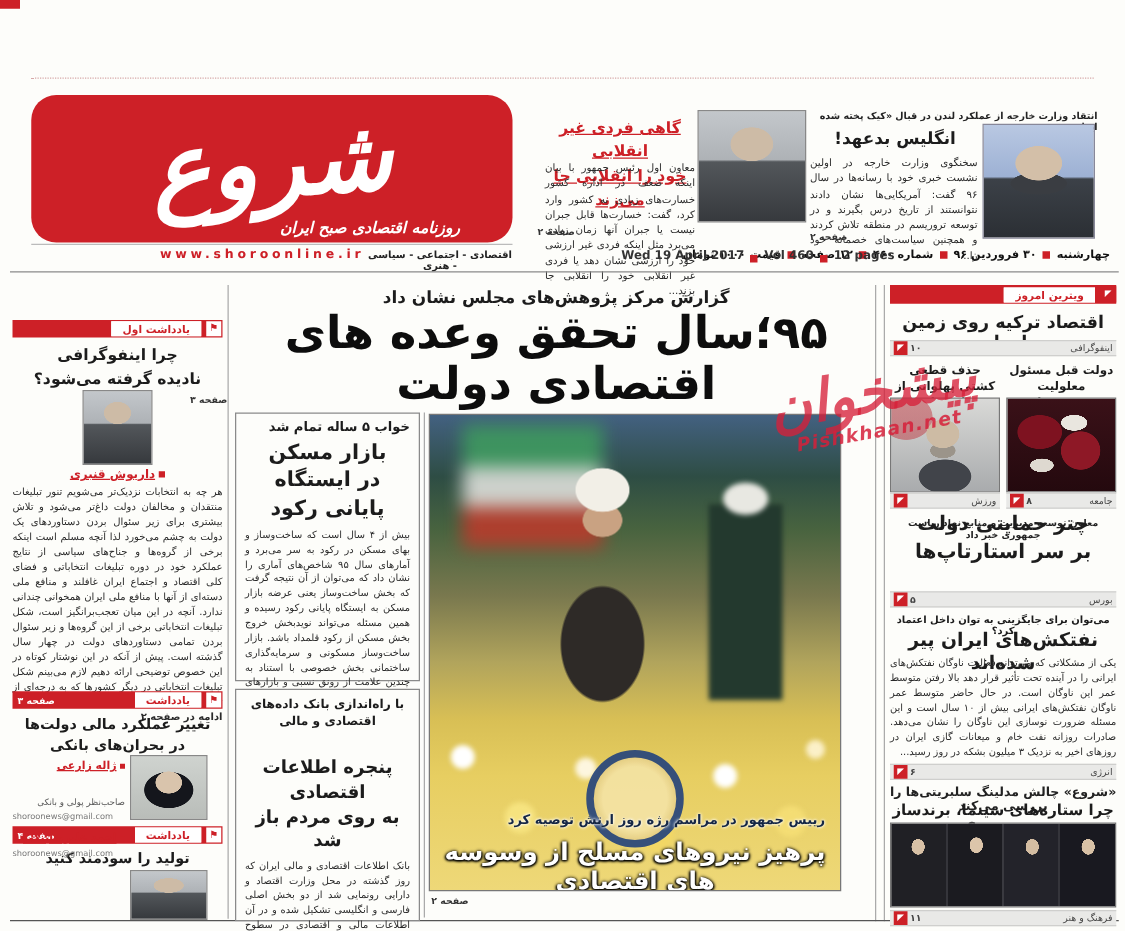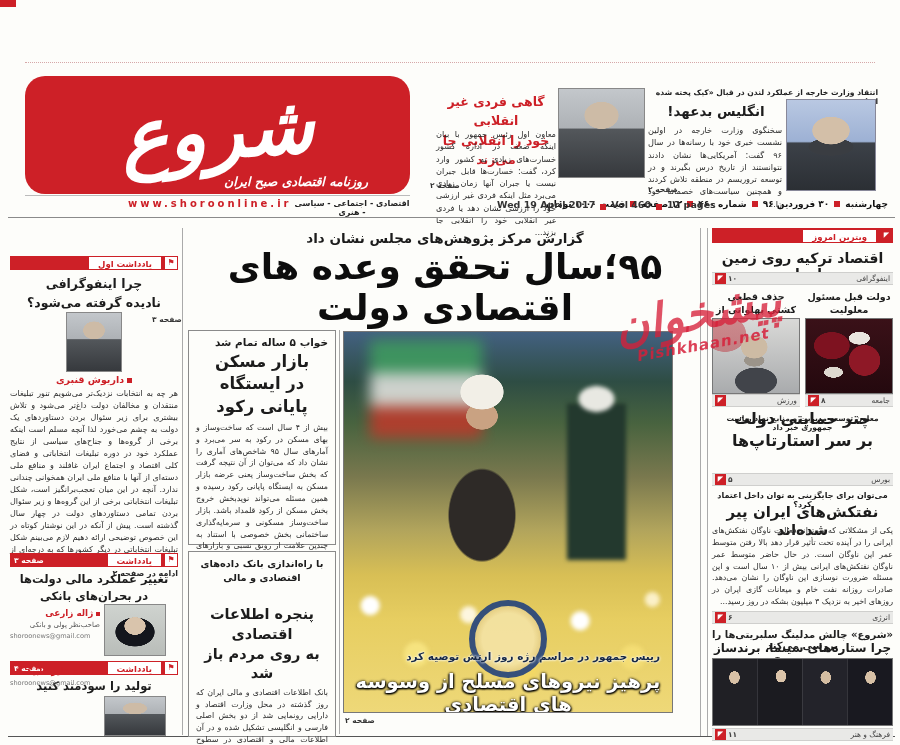--- a/index.html
+++ b/index.html
@@ -4,21 +4,21 @@
 <style>
   :root{ --red:#cd2027; }
   *{box-sizing:border-box;margin:0;padding:0;}
   body{background:#888;font-family:"DejaVu Sans",sans-serif;}
   #paper{position:relative;width:900px;height:745px;background:#fdfdfa;color:#1c1c1c;
          direction:rtl;overflow:hidden;margin:0 auto;}
   .abs{position:absolute;}
   .jus{text-align:justify;text-justify:inter-word;line-height:1.5;color:#2a2a2a;}
   .ctr{text-align:center;}
   .bold{font-weight:bold;}
-  .red{color:var(--red);}
+  .red{color:var(--red);text-decoration:underline;}
   .pageref{font-size:7.5px;font-weight:bold;color:#333;}
   .hl-v{position:absolute;width:1px;background:#aaa;}
   .hl-h{position:absolute;height:1px;background:#999;}
   .band{position:absolute;height:14px;background:var(--red);display:flex;align-items:center;}
   .band .wbox{background:#fff;border:1px solid #fff;color:var(--red);font-size:8.5px;font-weight:bold;
         padding:0 8px;height:12px;line-height:12px;margin:0 4px;}
   .band .flag{width:12px;height:12px;background:#fff;color:var(--red);font-size:8px;line-height:12px;
         text-align:center;margin-right:1px;}
   .band .bref{color:#fff;font-size:7.5px;font-weight:bold;margin-right:auto;margin-left:4px;}
   .lblrow{position:absolute;height:13px;background:#e9e9e7;border-top:1px solid #cfcfcd;border-bottom:1px solid #cfcfcd;
@@ -184,21 +184,21 @@
     <span>تغییر عملکرد مالی دولت‌ها</span><br>
     <span>در بحران‌های بانکی</span>
   </div>
   <div class="abs" style="left:104px;top:604px;width:62px;height:52px;border:1px solid #888;
           background:radial-gradient(ellipse 30% 30% at 50% 42%, #d9c4ac 0 58%, rgba(0,0,0,0) 60%),
                      radial-gradient(ellipse 52% 46% at 50% 54%, #14161c 0 62%, rgba(0,0,0,0) 64%),
                      linear-gradient(180deg,#cfd3cf 0%,#b9bdb9 100%);"></div>
   <div class="abs" style="left:10px;top:608px;width:90px;">
     <div style="font-size:8.8px;"><span class="sq" style="width:4px;height:4px;"></span>
       <span class="bold red">ژاله زارعی</span></div>
-    <div style="font-size:7px;color:#555;margin-top:3px;">صاحب‌نظر پولی و بانکی</div>
+    <div style="font-size:7px;color:#555;margin-top:20px;">صاحب‌نظر پولی و بانکی</div>
     <div style="direction:ltr;font-size:6.6px;color:#777;margin-top:3px;">shoroonews@gmail.com</div>
   </div>
 
   <div class="band" style="left:10px;top:661px;width:168px;">
     <span class="flag">⚑</span>
     <span class="wbox">یادداشت</span>
     <span class="bref">صفحه ۴</span>
   </div>
   <div class="abs ctr bold" style="left:10px;top:679px;width:168px;font-size:11.5px;text-align:center;">تولید را سودمند کنید</div>
   <div class="abs portrait" style="left:104px;top:696px;width:62px;height:40px;"></div>

